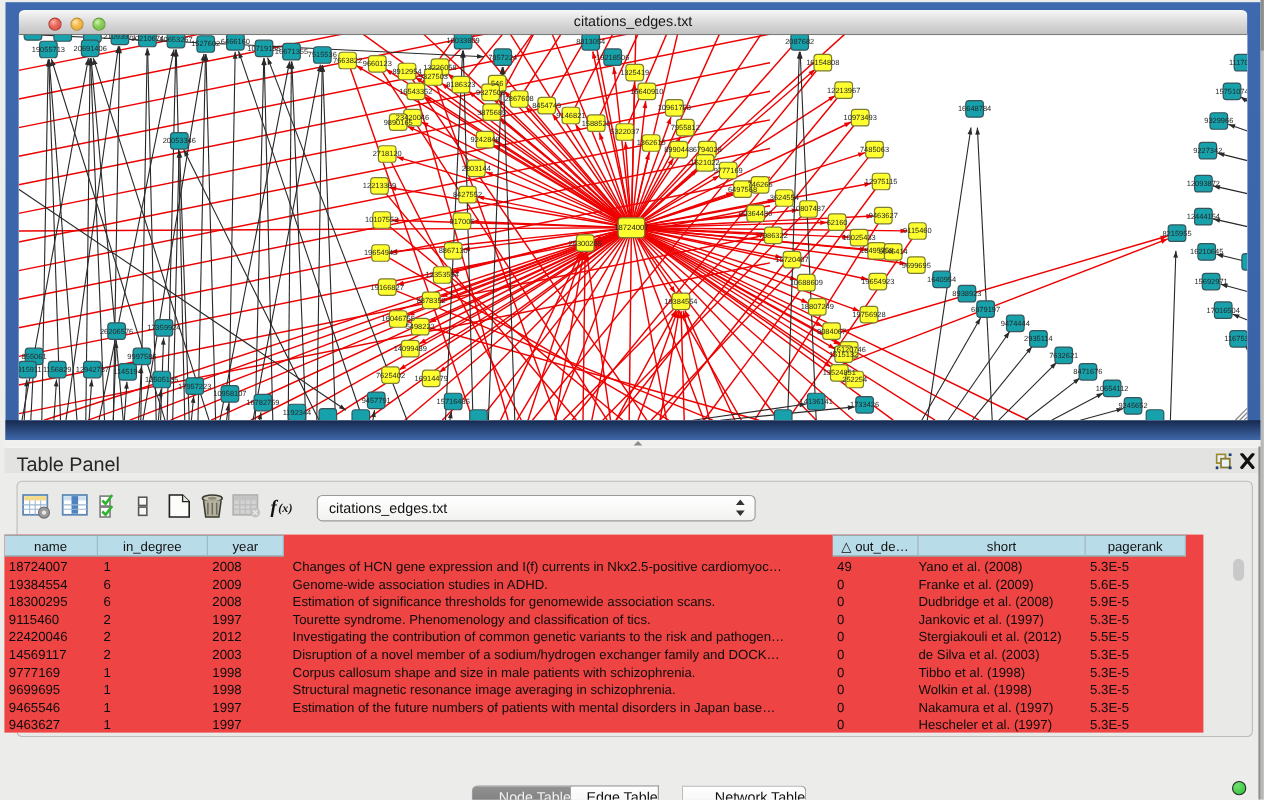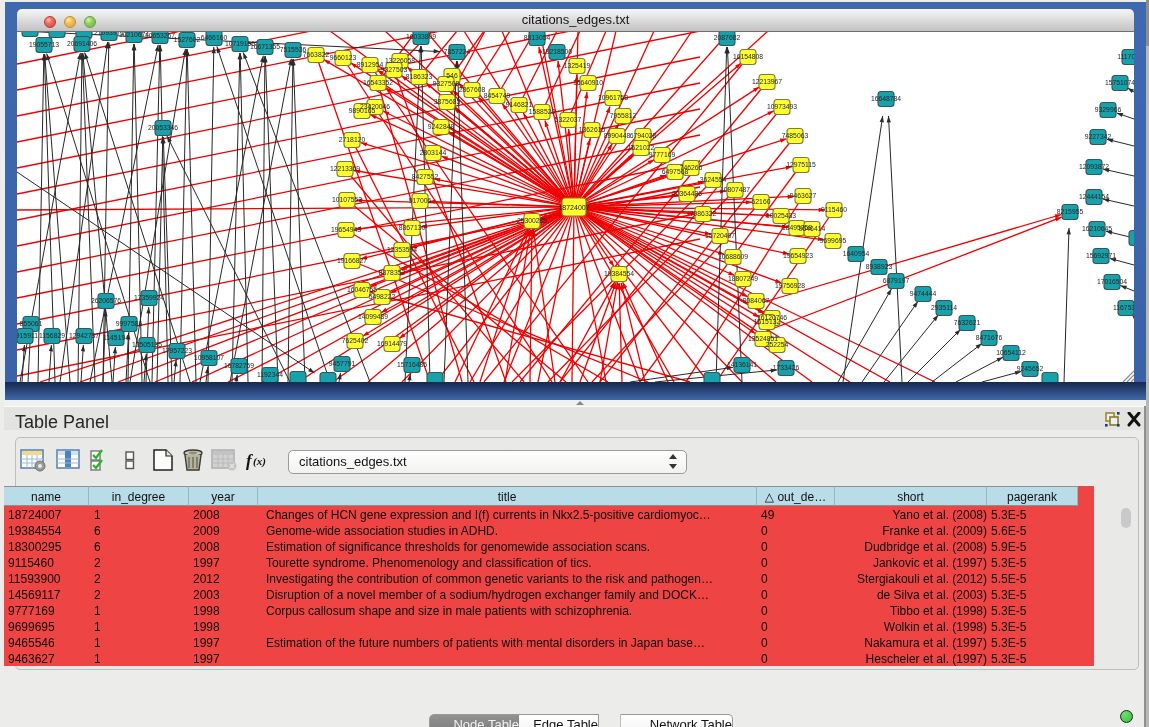--- a/index.html
+++ b/index.html
@@ -31,21 +31,21 @@
 
 #tablewrap{left:4px;top:486px;width:1090px;height:180px;background:#ef4444;overflow:hidden;}
 .hcell{position:absolute;top:0;height:20px;background:#b9dce9;
  border-top:1px solid #8f8f8f;border-bottom:1px solid #8f8f8f;border-right:1px solid #9ab6c2;
  font-size:12px;color:#111;text-align:center;line-height:20px;box-sizing:border-box;}
 .row{position:absolute;left:0;width:1092px;height:16px;font-size:12px;color:#0c0c0c;
  white-space:nowrap;}
 .row span{position:absolute;top:1px;display:block;overflow:hidden;}
 .c0{left:4px;width:80px}.c1{left:90px;width:95px}.c2{left:189px;width:60px}
 .c3{left:262px;width:495px}.c4{left:757px;width:74px}
-.c5{left:831px;width:152px;text-align:right}.c6{left:987px;width:100px}
+.c5{left:831px;width:152px;text-align:left}.c6{left:987px;width:100px}
 #vsb{left:1121px;top:508px;width:10px;height:20px;background:#c9c9c9;border-radius:5px;}
 
 .tab{position:absolute;top:674px;height:20px;box-sizing:border-box;font-size:13px;
  text-align:right;line-height:19px;border:1px solid #9a9a9a;margin-top:40px;}
 #tab1{left:429px;width:91px;background:linear-gradient(#929292,#7b7b7b);color:#f2f2f2;
  border-radius:5px 0 0 5px;}
 #tab2{left:519px;width:80px;background:linear-gradient(#ffffff,#f4f4f4);color:#111;
  border-left:none;}
 #tab3{left:620px;width:113px;background:linear-gradient(#ffffff,#f4f4f4);color:#111;
  border-left:1px solid #bdbdbd;border-radius:0 5px 5px 0;}
@@ -834,21 +834,20 @@
     <div class="t">citations_edges.txt</div>
  <svg style="position:absolute;right:8px;top:3px" width="10" height="16">
   <path d="M5 0 L9 5 L1 5 Z" fill="#333"></path>
       <path d="M5 15 L9 10 L1 10 Z" fill="#333"></path>
  </svg>
 </div>
 <div id="tablewrap" class="abs">
  <div class="hcell" style="left:0;width:85px">name</div>
  <div class="hcell" style="left:85px;width:100px">in_degree</div>
  <div class="hcell" style="left:185px;width:69px">year</div>
- <div class="hcell" style="left:254px;width:499px">title</div>
  <div class="hcell" style="left:753px;width:78px">△ out_de…</div>
  <div class="hcell" style="left:831px;width:152px">short</div>
  <div class="hcell" style="left:983px;width:91px">pagerank</div>
 <div class="row" style="top:21px">
       <span class="c0">18724007</span>
       <span class="c1">1</span>
       <span class="c2">2008</span>
       <span class="c3">Changes of HCN gene expression and I(f) currents in Nkx2.5-positive cardiomyoc…</span>
       <span class="c4">49</span>
       <span class="c5">Yano et al. (2008)</span>
@@ -875,21 +874,21 @@
 <div class="row" style="top:69px">
       <span class="c0">9115460</span>
       <span class="c1">2</span>
       <span class="c2">1997</span>
       <span class="c3">Tourette syndrome. Phenomenology and classification of tics.</span>
       <span class="c4">0</span>
       <span class="c5">Jankovic et al. (1997)</span>
       <span class="c6">5.3E-5</span>
     </div>
 <div class="row" style="top:85px">
-      <span class="c0">11593900</span>
+      <span class="c0">22420046</span>
       <span class="c1">2</span>
       <span class="c2">2012</span>
       <span class="c3">Investigating the contribution of common genetic variants to the risk and pathogen…</span>
       <span class="c4">0</span>
       <span class="c5">Stergiakouli et al. (2012)</span>
       <span class="c6">5.5E-5</span>
     </div>
 <div class="row" style="top:101px">
       <span class="c0">14569117</span>
       <span class="c1">2</span>
@@ -905,20 +904,21 @@
       <span class="c2">1998</span>
       <span class="c3">Corpus callosum shape and size in male patients with schizophrenia.</span>
       <span class="c4">0</span>
       <span class="c5">Tibbo et al. (1998)</span>
       <span class="c6">5.3E-5</span>
     </div>
 <div class="row" style="top:133px">
       <span class="c0">9699695</span>
       <span class="c1">1</span>
       <span class="c2">1998</span>
+      <span class="c3">Structural magnetic resonance image averaging in schizophrenia.</span>
       <span class="c4">0</span>
       <span class="c5">Wolkin et al. (1998)</span>
       <span class="c6">5.3E-5</span>
     </div>
 <div class="row" style="top:149px">
       <span class="c0">9465546</span>
       <span class="c1">1</span>
       <span class="c2">1997</span>
       <span class="c3">Estimation of the future numbers of patients with mental disorders in Japan base…</span>
       <span class="c4">0</span>

